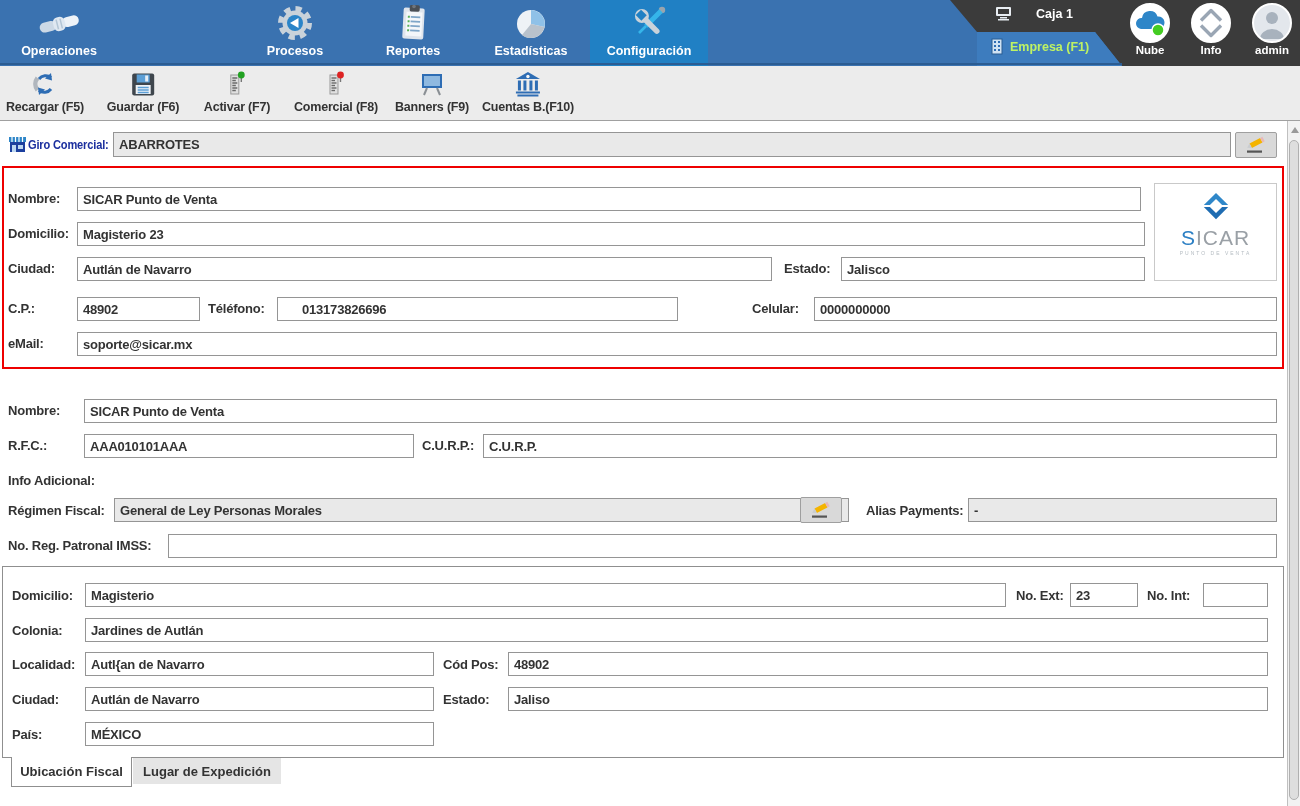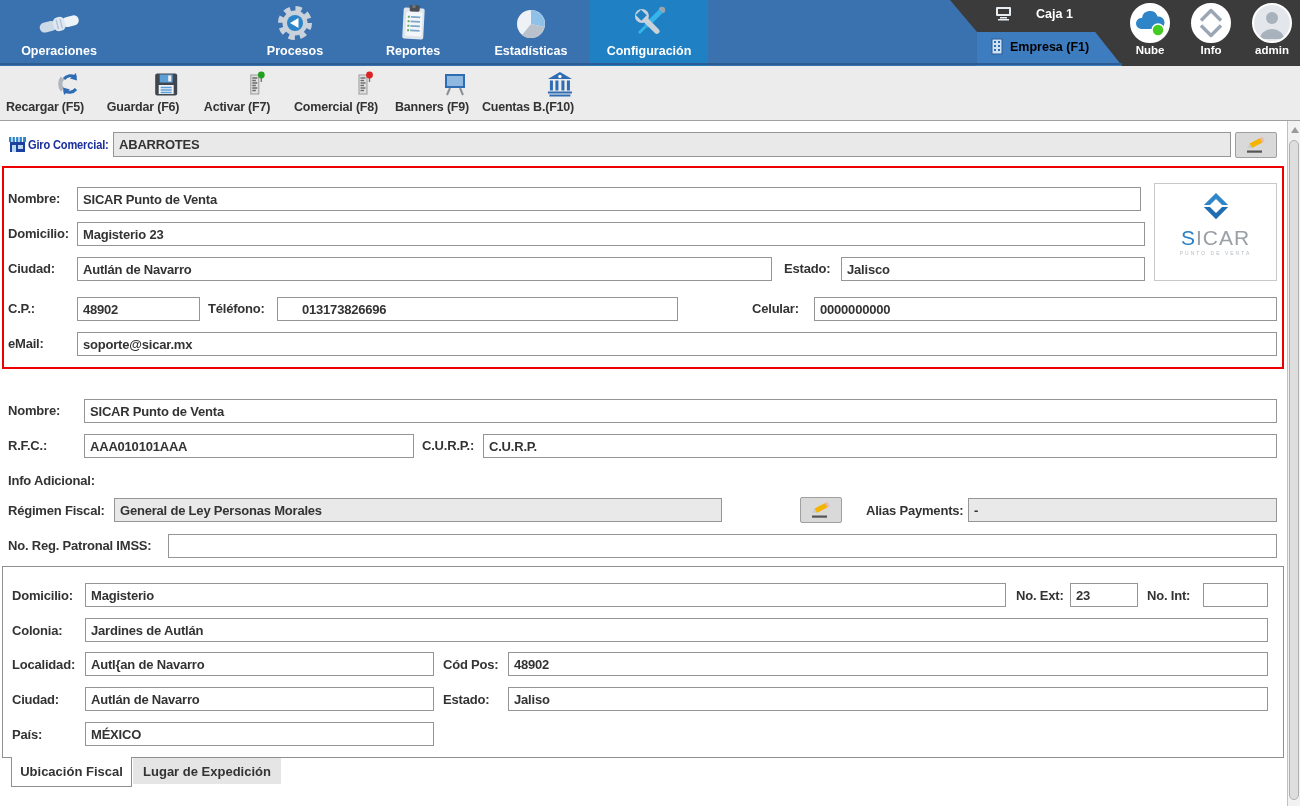--- a/index.html
+++ b/index.html
@@ -11,27 +11,27 @@
   .nav-tab { position:absolute; top:0; width:118px; height:63px; display:flex; flex-direction:column; align-items:center; justify-content:flex-start; cursor:pointer; }
   .nav-tab.sel { background:#2080c4; height:66px; }
   .nav-tab .nicon { height:42px; display:flex; align-items:center; justify-content:center; margin-top:2px; }
   .nav-tab .nlabel { color:#fff; font-size:12.5px; margin-top:0px; }
   #navright { position:absolute; left:900px; top:0; width:400px; height:66px; }
   #darkpoly { position:absolute; inset:0; background:#3b3b3b;
     clip-path:polygon(50px 0, 400px 0, 400px 66px, 222px 66px, 195px 32px, 77px 32px); }
   #empstrip { position:absolute; inset:0; background:#3d7cbe;
     clip-path:polygon(77px 32px, 195px 32px, 222px 66px, 77px 66px); }
   #caja { position:absolute; left:95px; top:6px; width:90px; display:flex; align-items:center; gap:24px; color:#fff; font-size:12.5px; z-index:7; }
-  #empresa { position:absolute; left:90px; top:38px; width:120px; display:flex; align-items:center; gap:6px; color:#000000; font-size:12.5px; z-index:7; }
+  #empresa { position:absolute; left:90px; top:38px; width:120px; display:flex; align-items:center; gap:6px; color:#bef264; font-size:12.5px; z-index:7; }
   .circ-btn { position:absolute; top:3px; width:64px; text-align:center; z-index:7; }
   .circ-btn .circle { width:40px; height:40px; border-radius:50%; border:2px solid #fff; margin:0 auto; background:#fff; overflow:hidden; position:relative; }
   .circ-btn .clabel { color:#fff; font-size:11.5px; margin-top:1px; }
   
   #toolbar { position:absolute; left:0; top:66px; width:1300px; height:55px; background:#ececec; border-bottom:1px solid #a0a0a0; }
-  .tb-btn { position:absolute; top:2px; transform:translateX(-50%); display:flex; flex-direction:column; align-items:flex-end; cursor:pointer; }
+  .tb-btn { position:absolute; top:2px; transform:translateX(-50%); display:flex; flex-direction:column; align-items:center; cursor:pointer; }
   .tb-btn .ticon { height:30px; display:flex; align-items:flex-end; justify-content:center; }
   .tb-btn .tlabel { font-size:12.5px; color:#333; margin-top:2px; white-space:nowrap; letter-spacing:-0.2px; }
   
   #content { position:absolute; left:0; top:121px; width:1300px; height:685px; background:#fff; }
   .lbl { position:absolute; font-size:13px; color:#333; white-space:nowrap; letter-spacing:-0.2px; }
   .fld { position:absolute; height:24px; border:1px solid #959595; background:#fff; color:#333;
     font-family:"Liberation Sans",sans-serif; font-size:13px; font-weight:bold; padding:0 5px; outline:none; letter-spacing:-0.2px; }
   .fld.dis { background:#e9e9e9; }
   .editbtn { position:absolute; width:42px; height:26px; background:#d9d9d9; border:1px solid #9f9f9f; border-radius:2px; display:flex; align-items:center; justify-content:center; cursor:pointer; }
   #redbox { position:absolute; left:2px; top:45px; width:1282px; height:203px; border:2px solid #ee0000; }
@@ -345,21 +345,21 @@
   <input class="fld" style="left: 84px; top: 278px; width: 1193px;" value="SICAR Punto de Venta">
 
   <div class="lbl" style="left:8px;top:317px">R.F.C.:</div>
   <input class="fld" style="left: 84px; top: 313px; width: 330px;" value="AAA010101AAA">
   <div class="lbl" style="left:422px;top:317px">C.U.R.P.:</div>
   <input class="fld" style="left: 483px; top: 313px; width: 794px;" value="C.U.R.P.">
 
   <div class="lbl" style="left:8px;top:352px">Info Adicional:</div>
 
   <div class="lbl" style="left:8px;top:382px">Régimen Fiscal:</div>
-  <input class="fld dis" style="left: 114px; top: 377px; width: 608px;" readonly="" value="General de Ley Personas Morales">
+  <input class="fld dis" style="left: 114px; top: 377px; width: 735px;" readonly="" value="General de Ley Personas Morales">
   <div class="editbtn" style="left:800px;top:376px">
     <svg width="26" height="18" viewBox="0 0 26 18">
       <g transform="rotate(-28 13 7)">
         <rect x="7" y="4.5" width="12" height="5" fill="#f4b400"></rect>
         <polygon points="7,4.5 3,7 7,9.5" fill="#c9ccd0"></polygon>
         <rect x="19" y="4.5" width="2.5" height="5" fill="#e8b8b8"></rect>
       </g>
       <rect x="4" y="14.5" width="15" height="2.2" fill="#555"></rect>
     </svg>
   </div>

